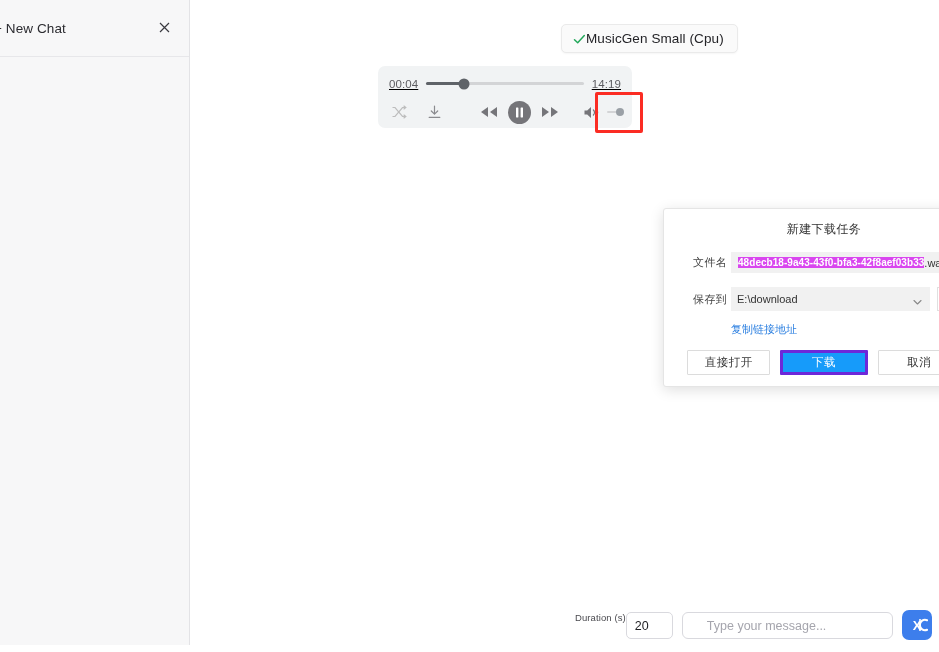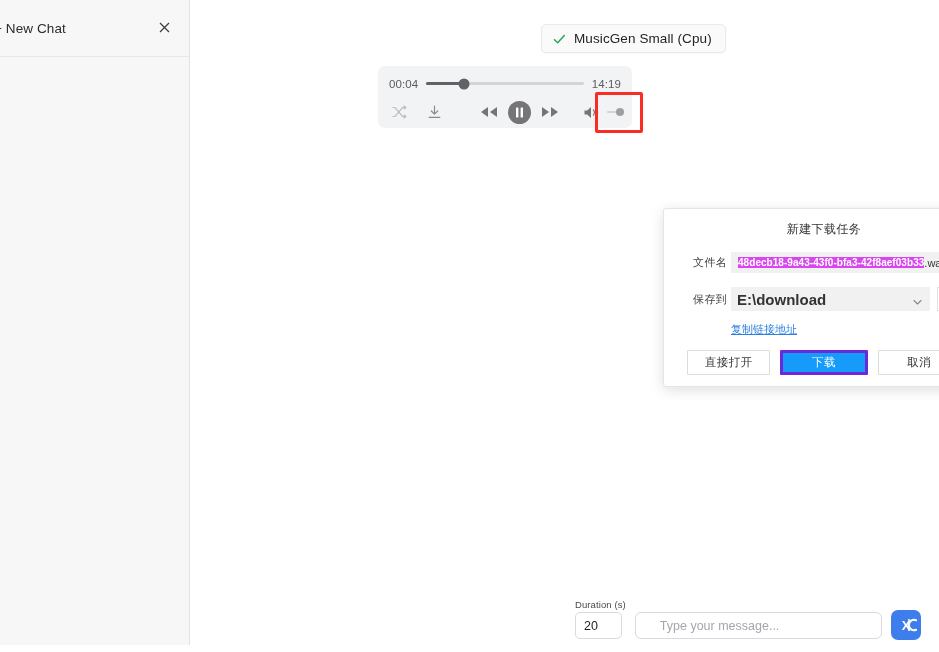--- a/index.html
+++ b/index.html
@@ -66,26 +66,26 @@
     left: 190px;
     top: 0;
     right: 0;
     bottom: 0;
     background: #ffffff;
   }
 
   
   .model-badge {
     position: absolute;
-    left: 351px;
+    left: 371px;
     top: 24px;
     height: 29px;
     display: flex;
     align-items: center;
-    gap: 8px;
+    gap: 0;
     padding: 0 13px 0 11px;
     background: #fafafa;
     border: 1px solid #eaeaea;
     border-radius: 5px;
     box-shadow: 0 1px 2px rgba(0,0,0,0.04);
   }
   .check-icon {
     width: 13px;
     height: 13px;
     display: block;
@@ -100,20 +100,21 @@
   
   .audio-player {
     position: absolute;
     left: 188px;
     top: 66px;
     width: 254px;
     height: 62px;
     background: #f1f3f4;
     border-radius: 7px;
     padding: 9px 11px 0 11px;
+    text-decoration: underline;
   }
   .player-progress-row {
     display: flex;
     align-items: center;
     gap: 8px;
     height: 17px;
   }
   .time-label {
     font-size: 11.5px;
     color: #5c5c60;
@@ -265,24 +266,23 @@
     position: relative;
     flex: 1;
     height: 24px;
     background: #f1f1f1;
     display: flex;
     align-items: center;
     padding: 0 22px 0 6px;
     cursor: pointer;
   }
   .dl-path-text {
-    font-size: 15px;
+    font-size: 11px;
     color: #333333;
     white-space: nowrap;
-    font-weight: bold;
   }
   .dl-chevron {
     position: absolute;
     right: 7px;
     top: 50%;
     transform: translateY(-50%);
     width: 11px;
     height: 11px;
   }
   .dl-folder-btn {
@@ -294,21 +294,20 @@
     display: flex;
     align-items: center;
     justify-content: center;
     cursor: pointer;
     flex: none;
   }
   .dl-copylink {
     margin: 11px 0 0 67px;
     font-size: 11px;
     color: #2b7fe0;
-    text-decoration: underline;
     cursor: pointer;
     display: inline-block;
     text-align: right;
   }
   .dl-buttons {
     display: flex;
     gap: 10px;
     padding: 0 23px;
     margin-top: 13px;
   }
@@ -340,21 +339,21 @@
     position: absolute;
     left: 385px;
     bottom: 13px;
     right: 18px;
     display: flex;
     align-items: flex-end;
     gap: 9px;
   }
   .duration-group {
     display: flex;
-    flex-direction: column;
+    flex-direction: row;
     flex: none;
   }
   .duration-label {
     font-size: 9.5px;
     color: #4a4a4f;
     margin-bottom: 2px;
     letter-spacing: 0.1px;
   }
   .duration-input {
     width: 47px;

